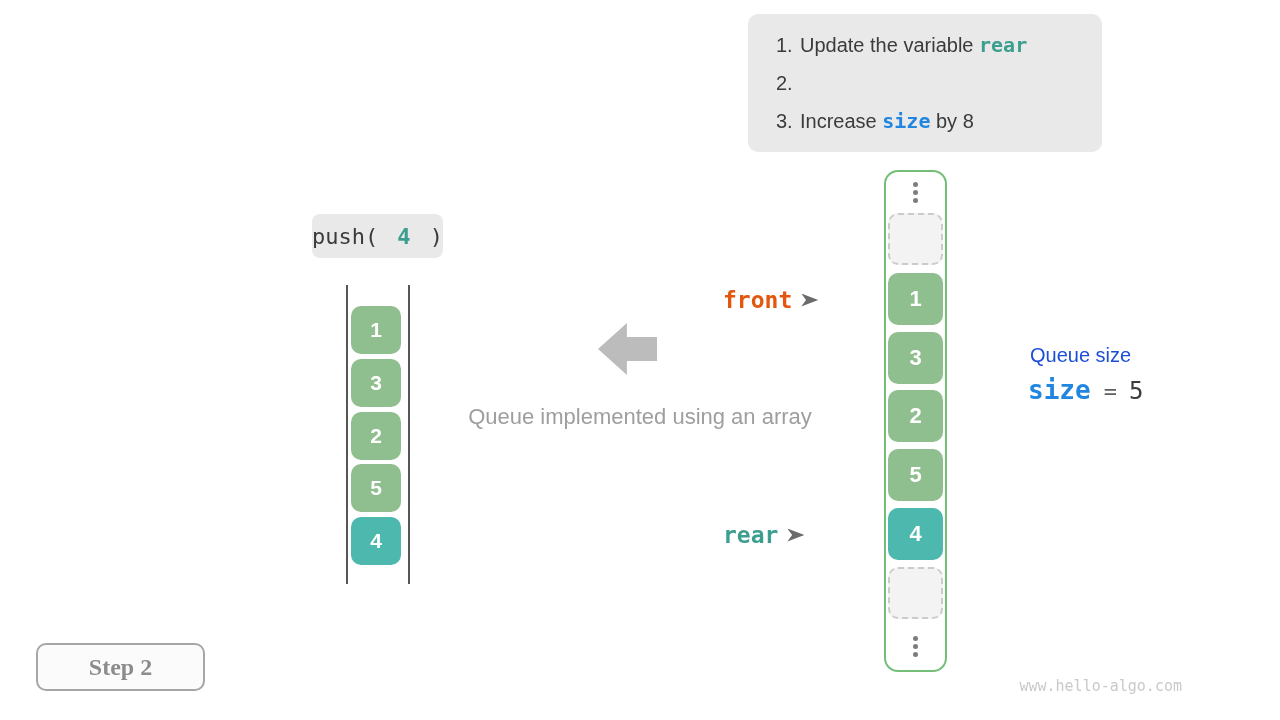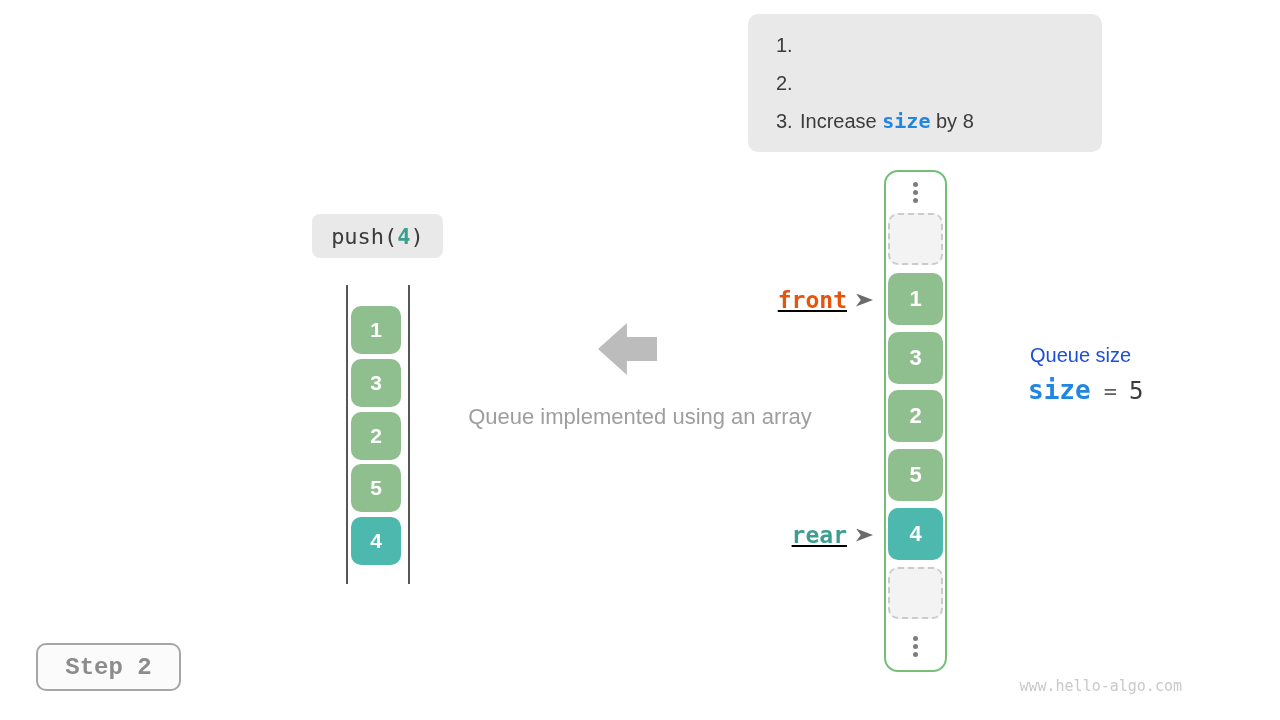--- a/index.html
+++ b/index.html
@@ -11,21 +11,21 @@
     background:#e9e9e9;border-radius:10px;box-sizing:border-box;
     padding:13px 16px 13px 28px;display:flex;flex-direction:column;justify-content:space-between;}
   .instr-row{display:flex;align-items:baseline;font-size:20px;color:#3b3b3b;line-height:36px;}
   .instr-num{width:24px;flex:0 0 auto;}
   .code{font-family:"DejaVu Sans Mono",monospace;font-weight:bold;font-size:20px;}
   .code-teal{color:#3b9e8f;}
   .code-blue{color:#2186e0;}
 
   
   .push-box{position:absolute;left:312px;top:214px;width:131px;height:44px;background:#e9e9e9;
-    border-radius:8px;display:flex;align-items:center;justify-content:center;
+    border-radius:8px;display:flex;align-items:center;justify-content:space-between;
     font-family:"DejaVu Sans Mono",monospace;font-size:22px;color:#3b3b3b;}
   .push-arg{font-weight:bold;color:#3b9e8f;}
 
   
   .stack-line{position:absolute;width:2px;height:299px;top:285px;background:#565656;}
   .stack-line.left{left:346px;}
   .stack-line.right{left:408px;}
   .stack-cell{position:absolute;left:351px;width:50px;height:48px;border-radius:10px;
     background:#8fbf8f;color:#fff;font-weight:bold;font-size:21px;
     display:flex;align-items:center;justify-content:center;}
@@ -42,56 +42,57 @@
     border:2px solid #74bf78;border-radius:14px;background:#fff;}
   .dots{position:absolute;left:913px;width:5px;display:flex;flex-direction:column;gap:3px;}
   .dots .dot{width:5px;height:5px;border-radius:50%;background:#7d7d7d;}
   .arr-cell{position:absolute;left:888px;width:55px;height:52px;border-radius:10px;
     display:flex;align-items:center;justify-content:center;color:#fff;font-weight:bold;font-size:22px;}
   .arr-cell.green{background:#8fbf8f;}
   .arr-cell.teal{background:#4cb8ae;}
   .arr-cell.empty{background:#f3f3f3;border:2px dashed #cbcbcb;box-sizing:border-box;}
 
   
-  .pointer{position:absolute;display:flex;align-items:center;justify-content:flex-end;gap:9px;
-    width:150px;height:28px;text-decoration:underline;}
+  .pointer{position:absolute;display:flex;align-items:center;justify-content:flex-start;gap:9px;
+    width:150px;height:28px;}
   .pointer .ptr-label{font-family:"DejaVu Sans Mono",monospace;font-weight:bold;font-size:23px;}
   .pointer.front{left:723px;top:286px;}
   .pointer.front .ptr-label{color:#e4560e;}
   .pointer.rear{left:723px;top:521px;}
   .pointer.rear .ptr-label{color:#3b9e8f;}
   .ptr-arrow{width:17px;height:13px;background:#6b6b6b;
     clip-path:polygon(0 0,100% 50%,0 100%,28% 50%);}
 
   
   .qsize-title{position:absolute;left:1030px;top:344px;font-size:20px;color:#1d4ed8;}
   .qsize-line{position:absolute;left:1028px;top:375px;display:flex;align-items:baseline;
     font-family:"DejaVu Sans Mono",monospace;}
   .qsize-var{font-size:26px;font-weight:bold;color:#2186e0;}
   .qsize-eq{font-size:22px;color:#5f5f5f;margin-left:13px;}
   .qsize-val{font-size:24px;color:#3c3c3c;margin-left:12px;}
 
   
-  .step-box{position:absolute;left:36px;top:643px;width:145px;height:48px;box-sizing:border-box;
+  .step-box{position:absolute;left:36px;top:643px;width:169px;height:48px;box-sizing:border-box;
     background:#fbfbfb;border:2px solid #a6a6a6;border-radius:10px;
     display:flex;align-items:center;justify-content:center;
-    font-family:Liberation Mono, monospace;font-weight:bold;font-size:24px;color:#8c8c8c;}
+    font-family:Liberation Serif, serif;font-weight:bold;font-size:24px;color:#8c8c8c;}
 
   
   .watermark{position:absolute;left:984px;top:677px;width:198px;text-align:right;
     font-family:"DejaVu Sans Mono",monospace;font-size:15px;color:#c9c9c9;}
 </style>
 </head>
 <body>
 
 <div class="stage">
 
   <div class="instructions">
     <div class="instr-row">
       <span class="instr-num">1.</span>
+      <span><span>Update the variable </span><span class="code code-teal">rear</span><span></span></span>
     </div>
     <div class="instr-row">
       <span class="instr-num">2.</span>
     </div>
     <div class="instr-row">
       <span class="instr-num">3.</span>
       <span><span>Increase </span><span class="code code-blue">size</span><span> by 8</span></span>
     </div>
   </div>
 

